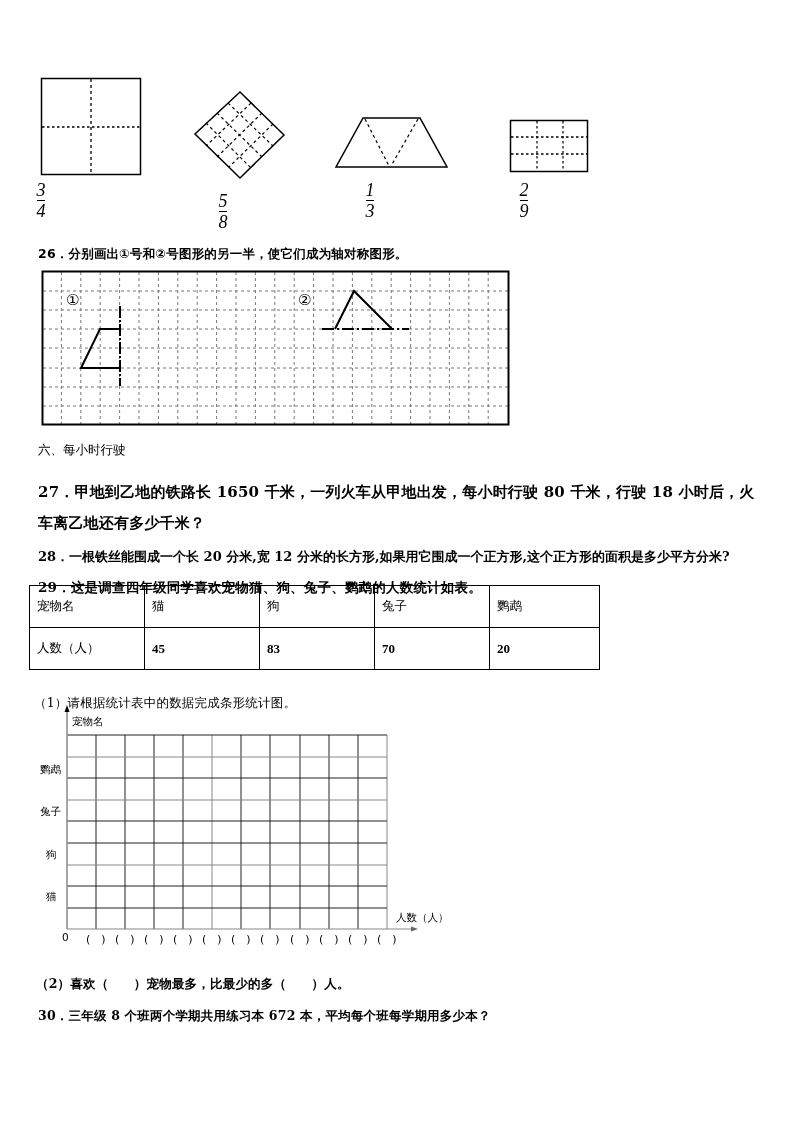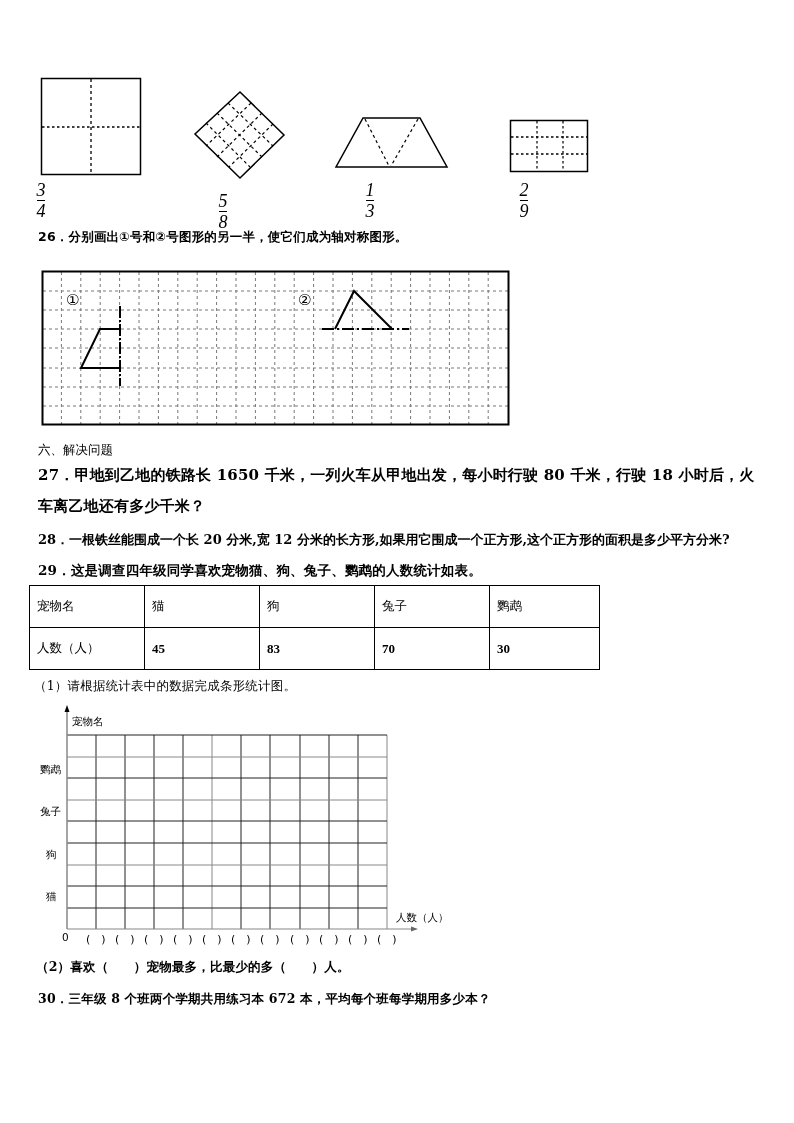--- a/index.html
+++ b/index.html
@@ -4,21 +4,21 @@
 <style>
   html, body { margin: 0; padding: 0; background: #ffffff; }
   body { width: 794px; height: 1123px; position: relative; overflow: hidden;
          font-family: "DejaVu Serif", "Liberation Serif", serif; color: #000; }
   .abs { position: absolute; }
   .fig-svg { position: absolute; left: 0; top: 0; }
   .frac { position: absolute; width: 14px; text-align: center;
           font-family: "Liberation Serif", "DejaVu Serif", serif; font-style: italic;
           font-size: 18px; line-height: 15px; }
   .frac .bar { display: block; width: 8px; height: 1px; background: #000; margin: 2px auto 3px auto; }
-  .q { position: absolute; left: 38px; font-size: 13.5px; font-weight: bold; white-space: nowrap; letter-spacing: 0.2px; }
+  .q { position: absolute; left: 38px; font-size: 13.5px; font-weight: bold; white-space: nowrap; letter-spacing: 0.2px; margin-top: 17px; }
   .q.big { font-size: 15px; }
   .sect { position: absolute; left: 38px; font-size: 12.5px; white-space: nowrap; }
   .sans { font-family: "DejaVu Sans", "Liberation Sans", sans-serif; }
   table.stat { position: absolute; left: 29px; top: 585px; width: 571px; height: 85px;
                border-collapse: collapse; font-size: 12.5px; }
   table.stat td { border: 1px solid #000; padding: 0 0 0 7px; vertical-align: middle; }
   table.stat td.num { font-weight: bold; font-family: "Liberation Serif", serif; font-size: 13px; }
   .chart-label { position: absolute; font-family: "DejaVu Sans", "Liberation Sans", sans-serif; font-size: 10.5px; white-space: nowrap; }
   .paren { position: absolute; top: 932px; font-family: "DejaVu Sans", "Liberation Sans", sans-serif; font-size: 11px; white-space: nowrap; }
 </style>
@@ -124,21 +124,21 @@
   </g>
 
   <g stroke="#000" stroke-width="2" fill="none">
     <polyline points="335,329 354,291 392,329"></polyline>
     <line x1="322" y1="329" x2="409" y2="329" stroke-dasharray="12,3,2,3"></line>
   </g>
 </svg>
 <div class="abs sans" style="left:66px; top:291px; font-size:15px;">①</div>
 <div class="abs sans" style="left:298px; top:291px; font-size:15px;">②</div>
 
-<div class="sect" style="top:442px;">六、解决问题</div>
+<div class="sect" style="top:442px;">六、每小时行驶</div>
 
 <div class="q big" style="top:466px;">27．甲地到乙地的铁路长 1650 千米，一列火车从甲地出发，每小时行驶 80 千米，行驶 18 小时后，火</div>
 <div class="q big" style="top:497px;">车离乙地还有多少千米？</div>
 
 <div class="q" style="top:531px; font-size:13px; letter-spacing:0;">28．一根铁丝能围成一个长 20 分米,宽 12 分米的长方形,如果用它围成一个正方形,这个正方形的面积是多少平方分米?</div>
 
 <div class="q" style="top:562px;text-align:center;">29．这是调查四年级同学喜欢宠物猫、狗、兔子、鹦鹉的人数统计如表。</div>
 
 <table class="stat">
   <tbody>
@@ -147,21 +147,21 @@
     <td style="width:107px;">猫</td>
     <td style="width:107px;">狗</td>
     <td style="width:107px;">兔子</td>
     <td>鹦鹉</td>
   </tr>
   <tr>
     <td>人数（人）</td>
     <td class="num">45</td>
     <td class="num">83</td>
     <td class="num">70</td>
-    <td class="num">30</td>
+    <td class="num">20</td>
   </tr>
 </tbody>
   </table>
 
 <div class="q" style="top:678px; font-size:12.5px; font-weight:normal; left:34px;">（1）请根据统计表中的数据完成条形统计图。</div>
 
 <svg class="abs" style="left:0; top:0;" width="794" height="960">
   <g stroke="#222" stroke-width="1">
 
     <line x1="96" y1="735" x2="96" y2="929"></line>

